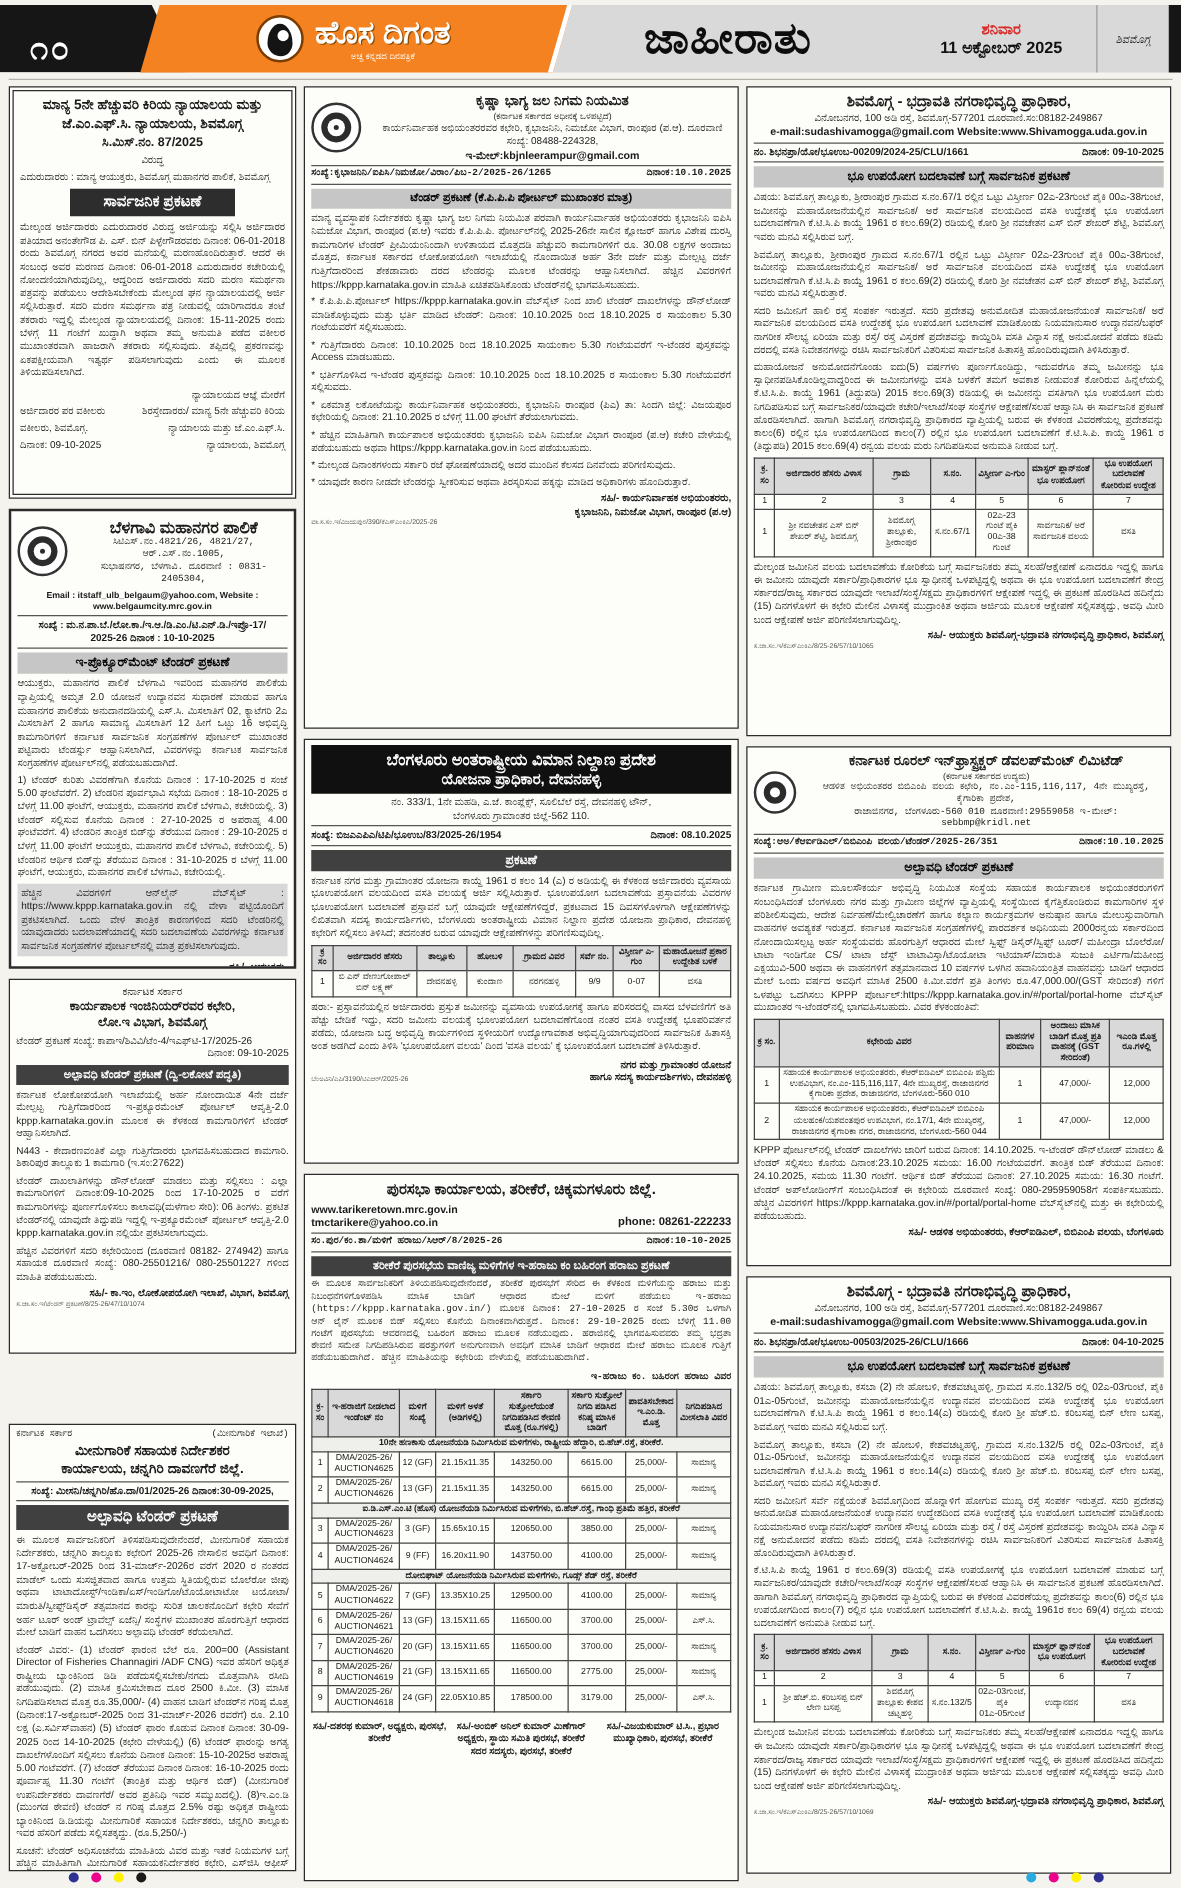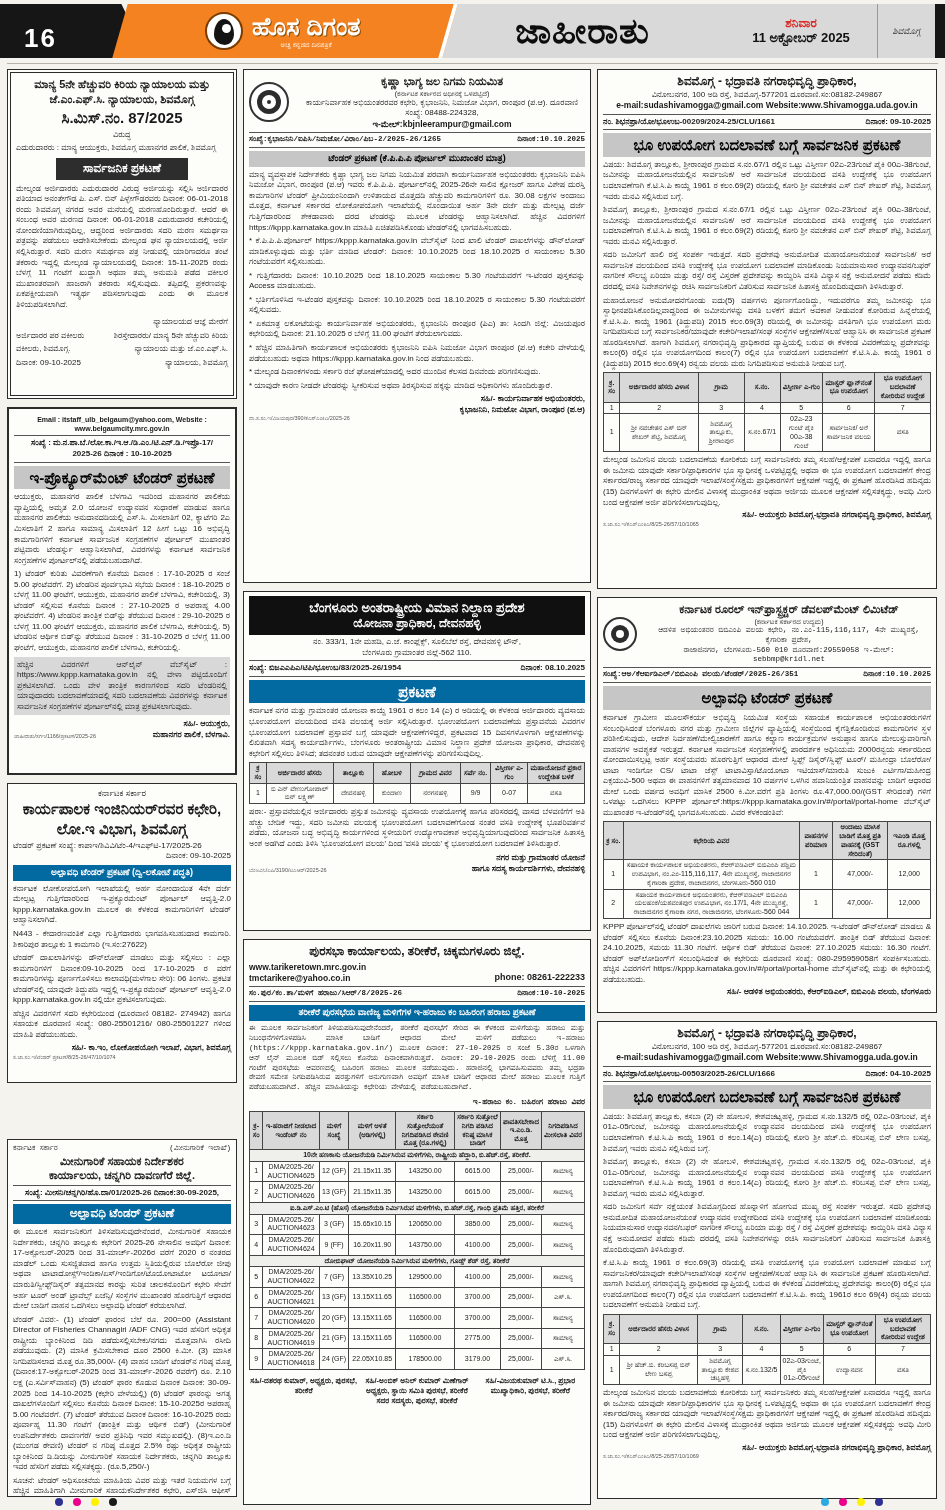--- a/index.html
+++ b/index.html
@@ -47,24 +47,24 @@
   .col2 { width: 348px; }
   .col3 { width: 340px; }
 
   .ad { background: #fdfdfa; border: 1.5px solid #2b2b2b; padding: 4px 5px; margin-bottom: 8px; overflow: hidden; font-size: 8px; line-height: 1.32; text-align: justify; width: 100%; }
   .ad.dbl { border: 4px double #2b2b2b; }
 
   .t-center { text-align: center; }
   .t-right { text-align: right; }
   .bold { font-weight: bold; }
   .fs7 { font-size: 7px; } .fs75 { font-size: 7.5px; font-family: Liberation Mono, monospace; } .fs8 { font-size: 8px; } .fs85 { font-size: 8.5px; }
-  .fs9 { font-size: 9px; } .fs10 { font-size: 15px; } .fs11 { font-size: 11px; } .fs12 { font-size: 12px; } .fs13 { font-size: 13px; }
+  .fs9 { font-size: 9px; } .fs10 { font-size: 10px; } .fs11 { font-size: 11px; } .fs12 { font-size: 12px; } .fs13 { font-size: 13px; }
   .mt2 { margin-top: 2px; } .mt3 { margin-top: 3px; }
 
-  .bar-black { background: #0369a1; color: #fff; font-weight: bold; text-align: center; padding: 2px 2px; margin: 3px 0; }
+  .bar-black { background: #404040; color: #fff; font-weight: bold; text-align: center; padding: 2px 2px; margin: 3px 0; }
   .bar-gray { background: #c6c6c6; color: #000; font-weight: bold; text-align: center; padding: 2px 2px; margin: 3px 0; }
   .notice-box { display: block; width: 62%; margin: 4px auto; background: #2d2d2d; color: #fff; text-align: center; font-weight: bold; font-size: 12px; padding: 3px 2px; }
   .ref-row { display: flex; justify-content: space-between; font-weight: bold; margin: 2px 0; border-top: 1px solid #555; border-bottom: 1px solid #555; padding: 2px 0; }
   .para { margin-top: 3px; }
   .small-ref { font-size: 5.5px; color: #555; }
   .footer-flex { display: flex; justify-content: space-between; align-items: flex-end; margin-top: 4px; gap: 6px; }
   .gray-note { background: #d8d8d8; padding: 3px; margin-top: 3px; }
 
   table { width: 100%; border-collapse: collapse; margin: 3px 0; font-size: 7px; text-align: center; line-height: 1.25; }
   th, td { border: 1px solid #444; padding: 1px 2px; vertical-align: middle; }
@@ -86,21 +86,21 @@
   .reg-dots.right { right: 62px; }
   .dot { width: 8px; height: 8px; border-radius: 50%; display: inline-block; }
 
   .airport-head { background: #101010; color: #fff; text-align: center; font-weight: bold; padding: 3px 2px; }
   .caption-right { text-align: right; font-weight: bold; margin-top: 5px; }
 </style>
 </head>
 <body>
 
 <header class="masthead">
-  <div class="mh-pagenum">16</div>
+  <div class="mh-pagenum">೧೦</div>
   <div class="mh-brand">
     <div class="mh-brand-inner">
       <span class="brand-logo">
           <span class="blob"></span>
           <span class="blob2"></span>
         </span>
       <span>
         <div class="brand-name">ಹೊಸ ದಿಗಂತ</div>
         <div class="brand-tag">ಅಚ್ಚ ಕನ್ನಡದ ದಿನಪತ್ರಿಕೆ</div>
       </span>
@@ -139,20 +139,32 @@
         <div class="t-right">
             <div class="para">ನ್ಯಾಯಾಲಯದ ಆಜ್ಞೆ ಮೇರೆಗೆ</div>
             <div class="para">ಶಿರಸ್ತೇದಾರರು/ ಮಾನ್ಯ 5ನೇ ಹೆಚ್ಚುವರಿ ಕಿರಿಯ</div>
             <div class="para">ನ್ಯಾಯಾಲಯ ಮತ್ತು ಜೆ.ಎಂ.ಎಫ್.ಸಿ.</div>
             <div class="para">ನ್ಯಾಯಾಲಯ, ಶಿವಮೊಗ್ಗ</div>
           </div>
       </div>
     </section>
 
     <section class="ad" style="height:368px;border-width:2.5px">
+      <div class="org-head">
+        <span class="logo-circle">
+            <span class="core"></span>
+            <span class="ring"></span>
+            <span class="dotc"></span>
+          </span>
+        <div class="head-txt">
+          <div class="t-center bold fs13">ಬೆಳಗಾವಿ ಮಹಾನಗರ ಪಾಲಿಕೆ</div>
+          <div class="t-center fs75">ಸಿಟಿಎಸ್.ನಂ.4821/26, 4821/27, ಆರ್.ಎಸ್.ನಂ.1005,</div>
+          <div class="t-center fs75">ಸುಭಾಷನಗರ, ಬೆಳಗಾವಿ. ದೂರವಾಣಿ : 0831-2405304,</div>
+        </div>
+      </div>
       <div class="t-center bold fs7 mt2">Email : itstaff_ulb_belgaum@yahoo.com, Website : www.belgaumcity.mrc.gov.in</div>
       <div class="ref-row" style="display:block;text-align:center">
         <div>ಸಂಖ್ಯೆ : ಮ.ನ.ಪಾ.ಬೆ./ಲೋ.ಕಾ./ಇ.ಆ./ಡಿ.ಎಂ./ಟಿ.ಎನ್.ಡಿ./ಇಪ್ರೊ-17/</div>
         <div>2025-26     ದಿನಾಂಕ : 10-10-2025</div>
       </div>
       <div class="bar-gray fs10">ಇ-ಪ್ರೊಕ್ಯೂರ್‌ಮೆಂಟ್ ಟೆಂಡರ್ ಪ್ರಕಟಣೆ</div>
       <div class="para">ಆಯುಕ್ತರು, ಮಹಾನಗರ ಪಾಲಿಕೆ ಬೆಳಗಾವಿ ಇವರಿಂದ ಮಹಾನಗರ ಪಾಲಿಕೆಯ ವ್ಯಾಪ್ತಿಯಲ್ಲಿ ಅಮೃತ 2.0 ಯೋಜನೆ ಉದ್ಯಾನವನ ಸುಧಾರಣೆ ಮಾಡುವ ಹಾಗೂ ಮಹಾನಗರ ಪಾಲಿಕೆಯ ಅನುದಾನದಡಿಯಲ್ಲಿ ಎಸ್.ಸಿ. ಮಿಸಲಾತಿಗೆ 02, ಕ್ಯಾಟೆಗರಿ 2ಎ ಮಿಸಲಾತಿಗೆ 2 ಹಾಗೂ ಸಾಮಾನ್ಯ ಮಿಸಲಾತಿಗೆ 12 ಹೀಗೆ ಒಟ್ಟು 16 ಅಭಿವೃದ್ಧಿ ಕಾಮಗಾರಿಗಳಿಗೆ ಕರ್ನಾಟಕ ಸಾರ್ವಜನಿಕ ಸಂಗ್ರಹಣೆಗಳ ಪೋರ್ಟಲ್ ಮುಖಾಂತರ ಪಟ್ಟಿವಾರು ಟೆಂಡರ್ಸ್ನು ಆಹ್ವಾನಿಸಲಾಗಿದೆ, ವಿವರಗಳನ್ನು ಕರ್ನಾಟಕ ಸಾರ್ವಜನಿಕ ಸಂಗ್ರಹಣೆಗಳ ಪೋರ್ಟಲ್‌ನಲ್ಲಿ ಪಡೆಯಬಹುದಾಗಿದೆ.</div>
       <div class="para">1) ಟೆಂಡರ್ ಕುರಿತು ವಿವರಣೆಗಾಗಿ ಕೊನೆಯ ದಿನಾಂಕ : 17-10-2025 ರ ಸಂಜೆ 5.00 ಘಂಟೆವರೆಗೆ. 2) ಟೆಂಡರಿನ ಪೂರ್ವಭಾವಿ ಸಭೆಯ ದಿನಾಂಕ : 18-10-2025 ರ ಬೆಳಗ್ಗೆ 11.00 ಘಂಟೆಗೆ, ಆಯುಕ್ತರು, ಮಹಾನಗರ ಪಾಲಿಕೆ ಬೆಳಗಾವಿ, ಕಚೇರಿಯಲ್ಲಿ. 3) ಟೆಂಡರ್ ಸಲ್ಲಿಸುವ ಕೊನೆಯ ದಿನಾಂಕ : 27-10-2025 ರ ಅಪರಾಹ್ನ 4.00 ಘಂಟೆವರೆಗೆ. 4) ಟೆಂಡರಿನ ತಾಂತ್ರಿಕ ಬಿಡ್‌ನ್ನು ತೆರೆಯುವ ದಿನಾಂಕ : 29-10-2025 ರ ಬೆಳಗ್ಗೆ 11.00 ಘಂಟೆಗೆ ಆಯುಕ್ತರು, ಮಹಾನಗರ ಪಾಲಿಕೆ ಬೆಳಗಾವಿ, ಕಚೇರಿಯಲ್ಲಿ. 5) ಟೆಂಡರಿನ ಆರ್ಥಿಕ ಬಿಡ್‌ನ್ನು ತೆರೆಯುವ ದಿನಾಂಕ : 31-10-2025 ರ ಬೆಳಗ್ಗೆ 11.00 ಘಂಟೆಗೆ, ಆಯುಕ್ತರು, ಮಹಾನಗರ ಪಾಲಿಕೆ ಬೆಳಗಾವಿ, ಕಚೇರಿಯಲ್ಲಿ.</div>
       <div class="gray-note">ಹೆಚ್ಚಿನ ವಿವರಗಳಿಗೆ ಆನ್‌ಲೈನ್ ವೆಬ್‌ಸೈಟ್ : https://www.kppp.karnataka.gov.in ನಲ್ಲಿ ವೇಳಾ ಪಟ್ಟಿಯೊಂದಿಗೆ ಪ್ರಕಟಿಸಲಾಗಿದೆ. ಒಂದು ವೇಳ ತಾಂತ್ರಿಕ ಕಾರಣಗಳಿಂದ ಸದರಿ ಟೆಂಡರಿನಲ್ಲಿ ಯಾವುದಾದರು ಬದಲಾವಣೆಯಾದಲ್ಲಿ ಸದರಿ ಬದಲಾವಣೆಯ ವಿವರಗಳನ್ನು ಕರ್ನಾಟಕ ಸಾರ್ವಜನಿಕ ಸಂಗ್ರಹಣೆಗಳ ಪೋರ್ಟಲ್‌ನಲ್ಲಿ ಮಾತ್ರ ಪ್ರಕಟಿಸಲಾಗುವುದು.</div>
       <div class="footer-flex">

